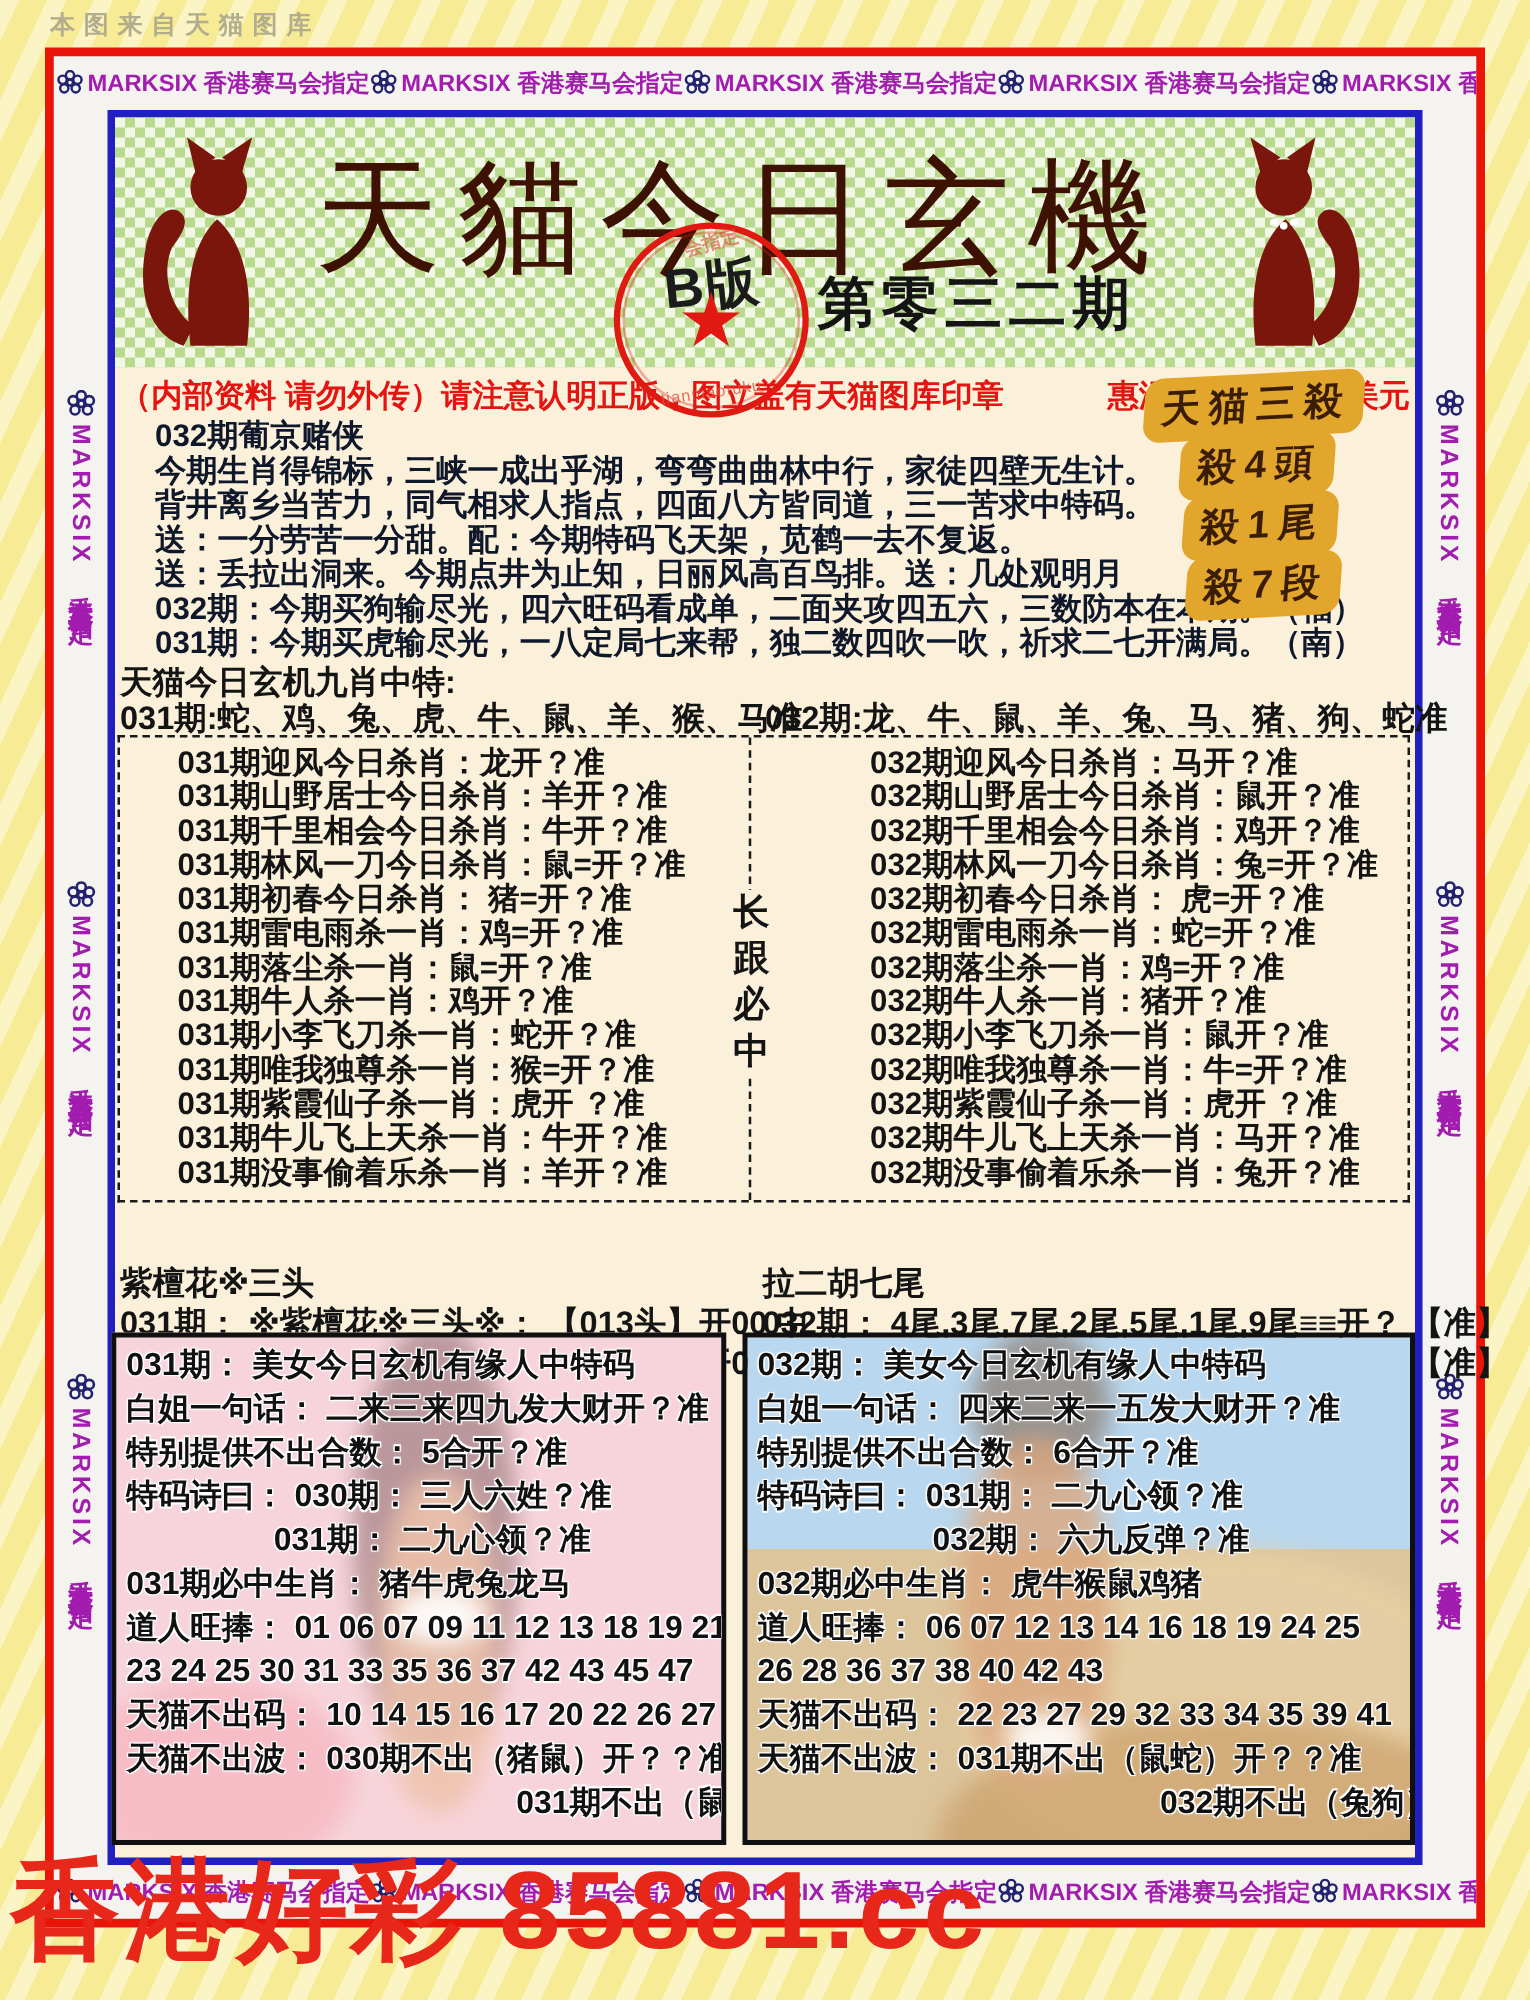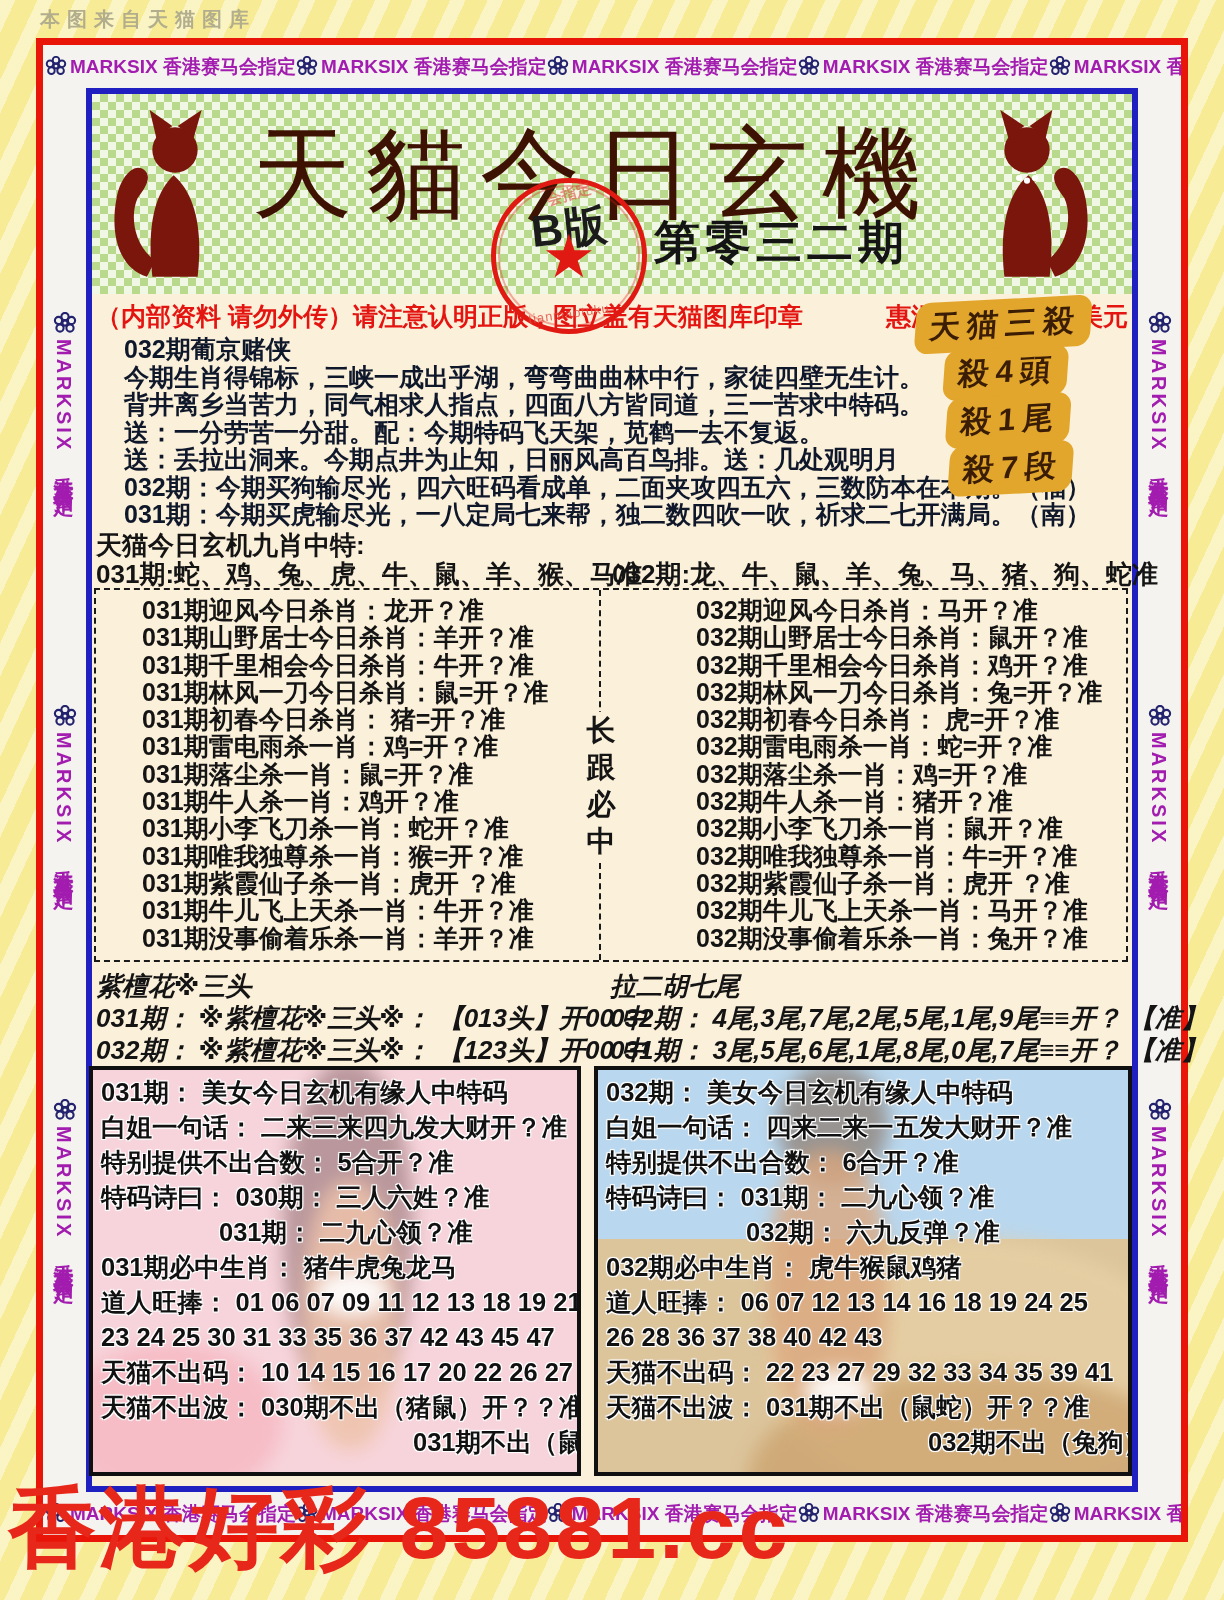--- a/index.html
+++ b/index.html
@@ -59,21 +59,21 @@
   .nine-line .n-left{width:516px;}
   
   .dashedbox{position:absolute;left:2px;top:494px;width:1030px;height:370px;border:2px dashed #1a1a1a;}
   .kcol{position:absolute;top:7px;font-size:25px;line-height:27.3px;font-weight:700;color:#141414;white-space:nowrap;}
   .kcol-left{left:46px;}
   .kcol-right{left:552px;margin-left:48px;}
   .vdivider{position:absolute;left:503px;top:0;bottom:0;border-left:2px dashed #1a1a1a;}
   .center-label{position:absolute;left:486px;top:122px;width:38px;background:#fbf0da;z-index:2;
     text-align:center;font-size:29px;font-weight:700;color:#141414;line-height:37px;}
   
-  .heads,.tails{position:absolute;top:876px;font-size:26px;line-height:32px;font-weight:700;color:#141414;white-space:nowrap;font-style:italic;}
+  .heads,.tails{position:absolute;top:916px;font-size:26px;line-height:32px;font-weight:700;color:#141414;white-space:nowrap;}
   .heads{left:4px;}
   .tails{left:518px;}
   
   .bbox{position:absolute;top:972px;height:402px;border:4px solid #101010;overflow:hidden;}
   .bbox-left{left:-3px;width:484px;background:#f7d4db;}
   .bbox-right{left:502px;width:530px;background:linear-gradient(#b9d7ee 0 42%, #dcc49b 42% 100%);}
   .blines{position:relative;z-index:4;padding:5px 8px;font-size:25.5px;line-height:35px;font-weight:700;color:#111;white-space:nowrap;
     text-shadow:-1px -1px 0 #fff,1px -1px 0 #fff,-1px 1px 0 #fff,1px 1px 0 #fff,0 0 3px #fff;}
   .indent-a1{padding-left:118px;}
   .indent-b1{padding-left:312px;}

